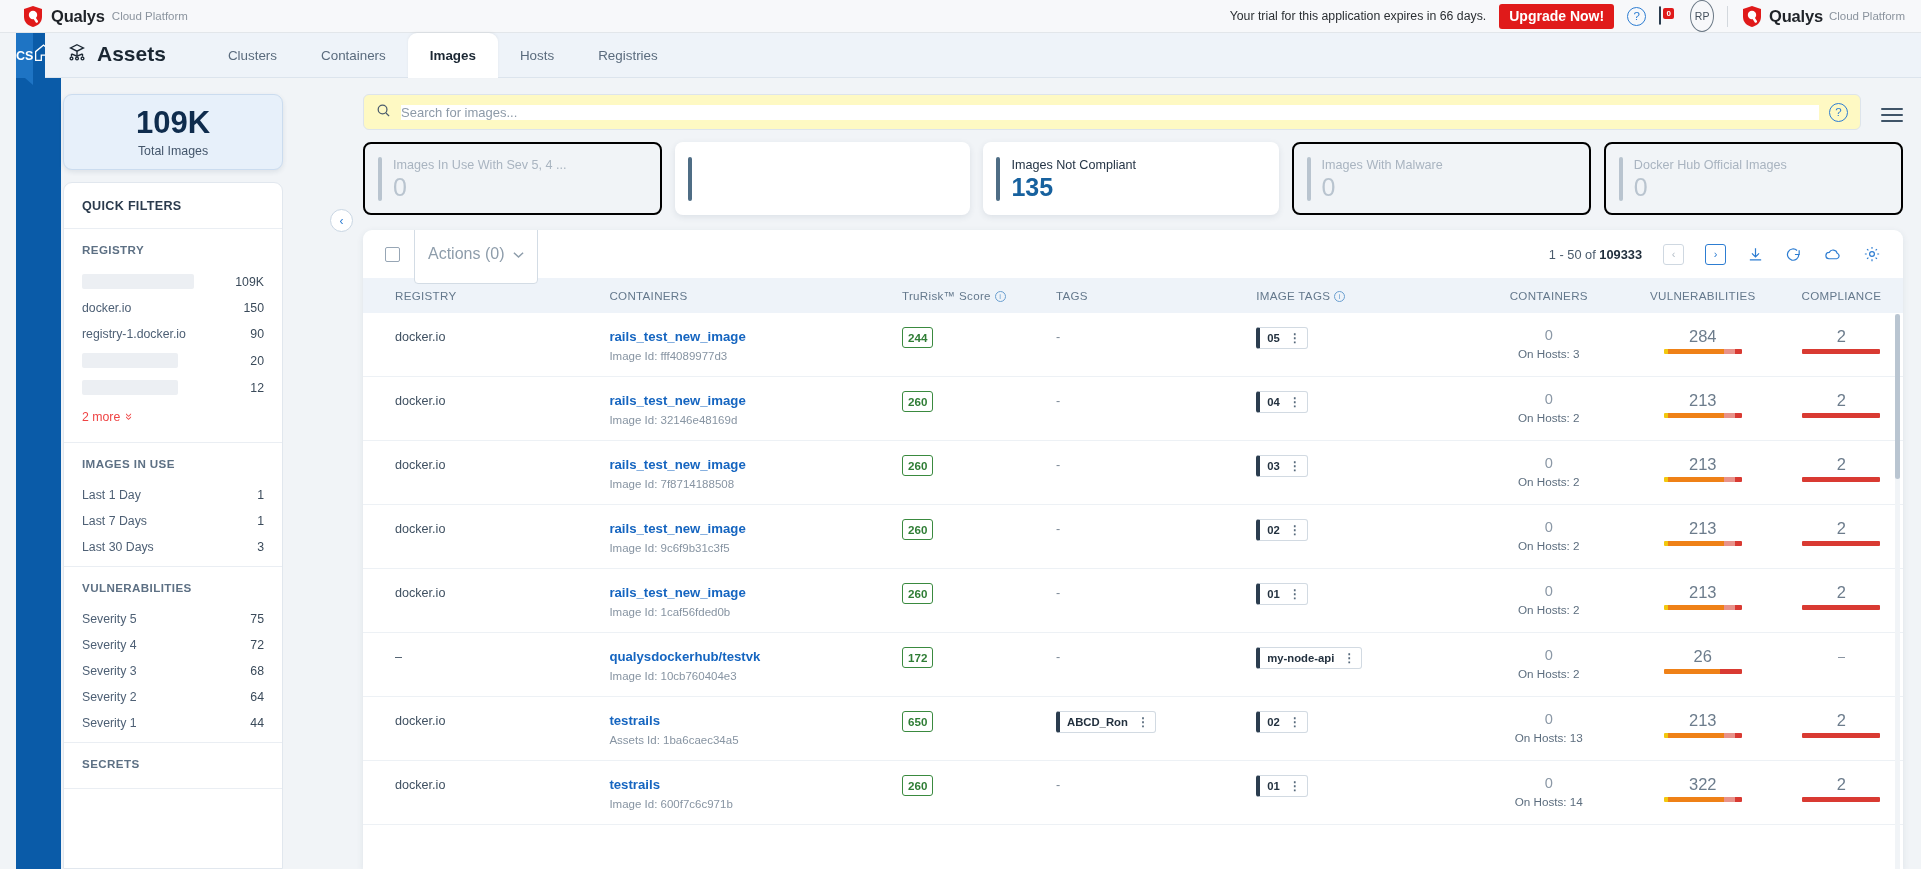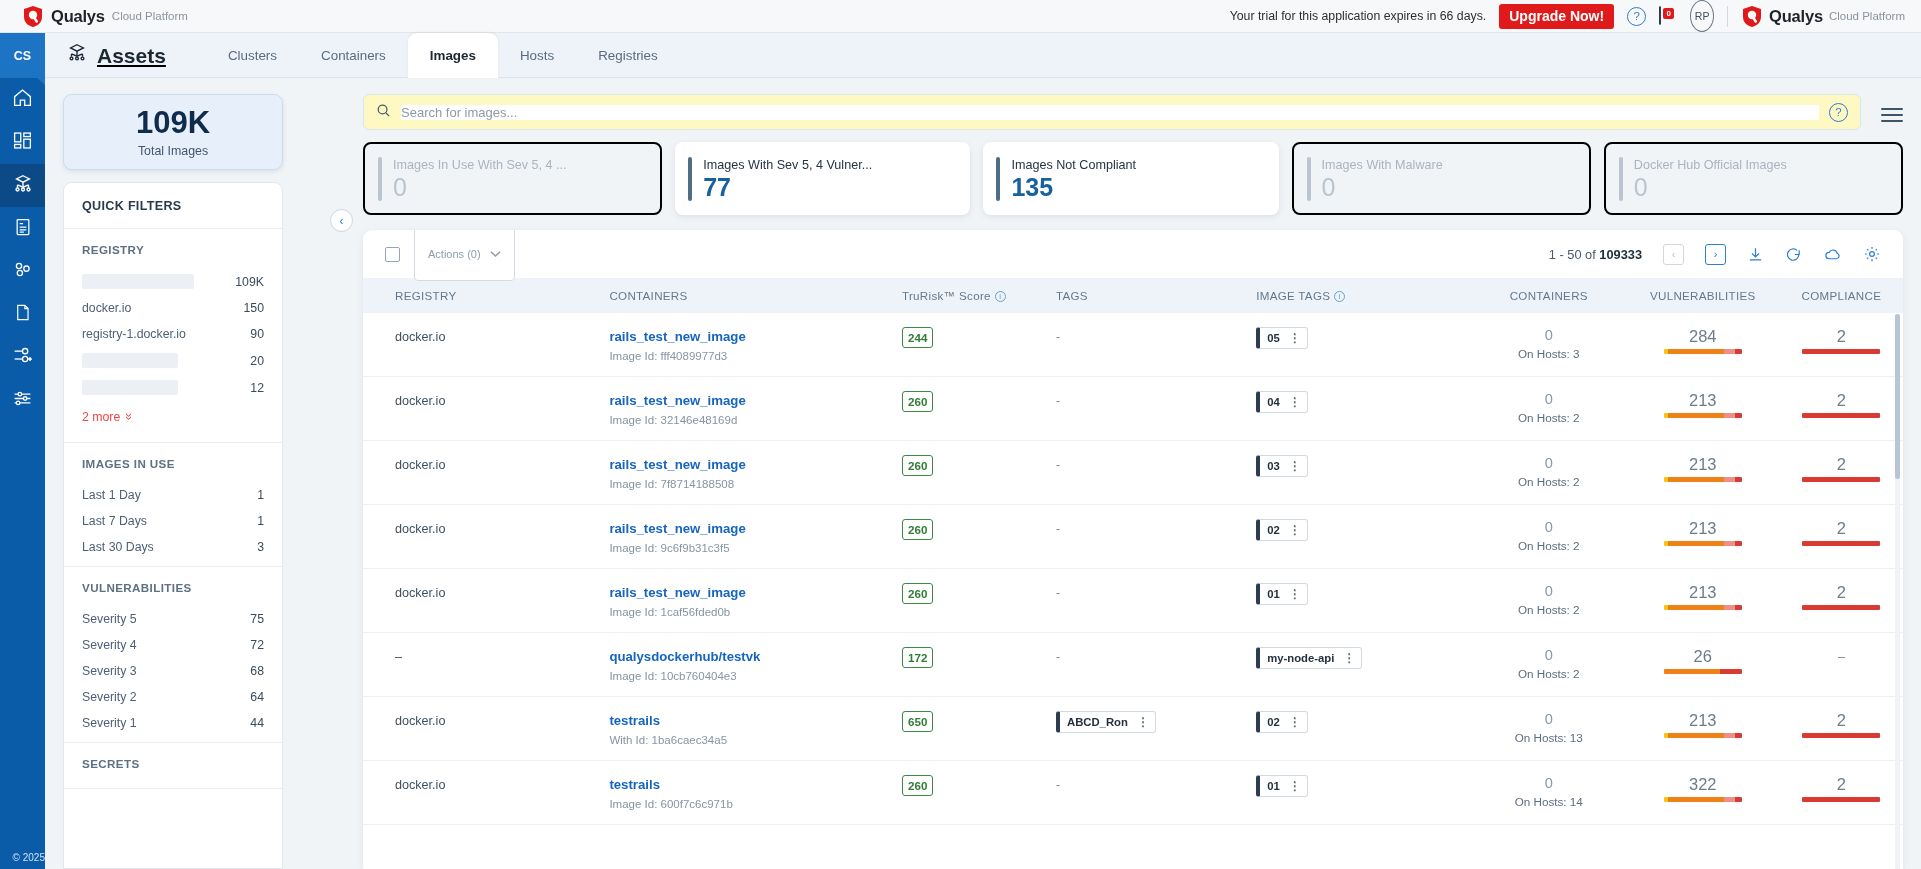--- a/index.html
+++ b/index.html
@@ -43,22 +43,22 @@
   .notif-badge {
     position: absolute; top: 1px; left: 4px; width: 11px; height: 11px;
     background: #e01a1a; color: #fff; border-radius: 2px; font-size: 8px;
     display: flex; align-items: center; justify-content: center; font-weight: bold;
   }
   .vdiv { width: 1px; height: 21px; background: #d3d8dd; }
   .brand2 { display: flex; align-items: center; gap: 6px; }
 
   
   .rail {
-    position: absolute; top: 33px; left: 0; width: 45px; height: 836px;
-    background: #0a5ba8; display: flex; flex-direction: column; align-items: flex-end;
+    position: absolute; top: 33px; left: 16px; width: 45px; height: 836px;
+    background: #0a5ba8; display: flex; flex-direction: row; align-items: flex-start;
   }
   .rail-top {
     width: 45px; height: 45px; background: #1e74c4; color: #fff;
     font-size: 12.5px; font-weight: bold; display: flex;
     align-items: center; justify-content: center; position: relative;
   }
   .rail-top:after {
     content: ""; position: absolute; right: 0; bottom: -7px;
     border-left: 8px solid transparent; border-top: 7px solid #1e74c4;
   }
@@ -71,21 +71,21 @@
   .rail-copy {
     margin-top: auto; margin-bottom: 6px; color: #cfe2f4; font-size: 10px;
   }
 
   
   .appnav {
     position: absolute; left: 45px; top: 33px; right: 0; height: 45px;
     background: #eef3f9; display: flex; align-items: center; gap: 0;
     border-bottom: 1px solid #dce4ed;
   }
-  .app-title { display: flex; align-items: flex-end; gap: 9px; padding-left: 21px; text-decoration: underline; }
+  .app-title { display: flex; align-items: flex-start; gap: 9px; padding-left: 21px; }
   .app-title-txt { font-size: 21px; font-weight: bold; color: #1b2733; }
   .navtabs { display: flex; align-items: center; margin-left: 40px; height: 45px; }
   .navtab {
     font-size: 13.4px; color: #5a6b7d; padding: 0 22px; height: 45px;
     display: flex; align-items: center; cursor: pointer;
   }
   .navtab.active {
     background: #fff; color: #1b2733; font-weight: bold;
     border-radius: 9px 9px 0 0; box-shadow: 0 -1px 3px rgba(0,0,0,.05);
   }
@@ -177,21 +177,21 @@
     background: #fff; border-radius: 9px 9px 0 0;
     box-shadow: 0 2px 7px rgba(35,62,92,.09); overflow: hidden;
   }
   .tbar { height: 48px; display: flex; align-items: center; padding: 0 22px; gap: 14px; }
   .chkbox {
     width: 15px; height: 15px; border: 1.4px solid #97a6b5; border-radius: 2px;
     cursor: pointer; background: #fff;
   }
   .actions-btn {
     border: 1px solid #d3dce5; border-radius: 4px; padding: 20px 13px;
-    font-size: 11px; color: #8e9dab; display: flex; align-items: center; gap: 9px;
+    font-size: 16px; color: #8e9dab; display: flex; align-items: center; gap: 9px;
     cursor: pointer; background: #fff;
   }
   .tbar-right { margin-left: auto; display: flex; align-items: center; gap: 21px; }
   .pagetxt { font-size: 12.8px; color: #4a5b6c; }
   .pagetxt b { color: #1f2d3b; }
   .pgbtn {
     width: 21px; height: 21px; border: 1px solid #2d7dd2; border-radius: 3px;
     display: flex; align-items: center; justify-content: center;
     color: #2d7dd2; font-size: 11px; cursor: pointer; background: #fff;
   }
@@ -488,24 +488,20 @@
   <div class="kpis" id="kpis">
       <div class="kpi dim">
      <span class="bar"></span>
      <span class="txt">
        <span class="ttl">Images In Use With Sev 5, 4 ...</span>
        <span class="val">0</span>
      </span>
    </div>
       <div class="kpi">
      <span class="bar"></span>
-     <span class="txt">
-       <span class="ttl">Images With Sev 5, 4 Vulner...</span>
-       <span class="val">77</span>
-     </span>
    </div>
       <div class="kpi">
      <span class="bar"></span>
      <span class="txt">
        <span class="ttl">Images Not Compliant</span>
        <span class="val">135</span>
      </span>
    </div>
       <div class="kpi dim">
      <span class="bar"></span>
@@ -739,21 +735,21 @@
                 <span class="seg-o" style="flex:72"></span>
                 <span class="seg-r" style="flex:28"></span>
               </span>
     </td>
     <td class="metric"><span class="dash">–</span></td>
   </tr>
           <tr>
     <td style="padding-left:32px"><span class="c-reg">docker.io</span></td>
     <td class="c-repo">
       <a>testrails</a>
-      <div class="imgid">With Id: 1ba6caec34a5</div>
+      <div class="imgid">Assets Id: 1ba6caec34a5</div>
     </td>
     <td><span class="score">650</span></td>
     <td><span class="tagchip">
                 <span>ABCD_Ron</span>
                 <span class="kebab">⋮</span>
               </span></td>
     <td><span class="tagchip">
                 <span>02</span>
                 <span class="kebab">⋮</span>
               </span></td>

